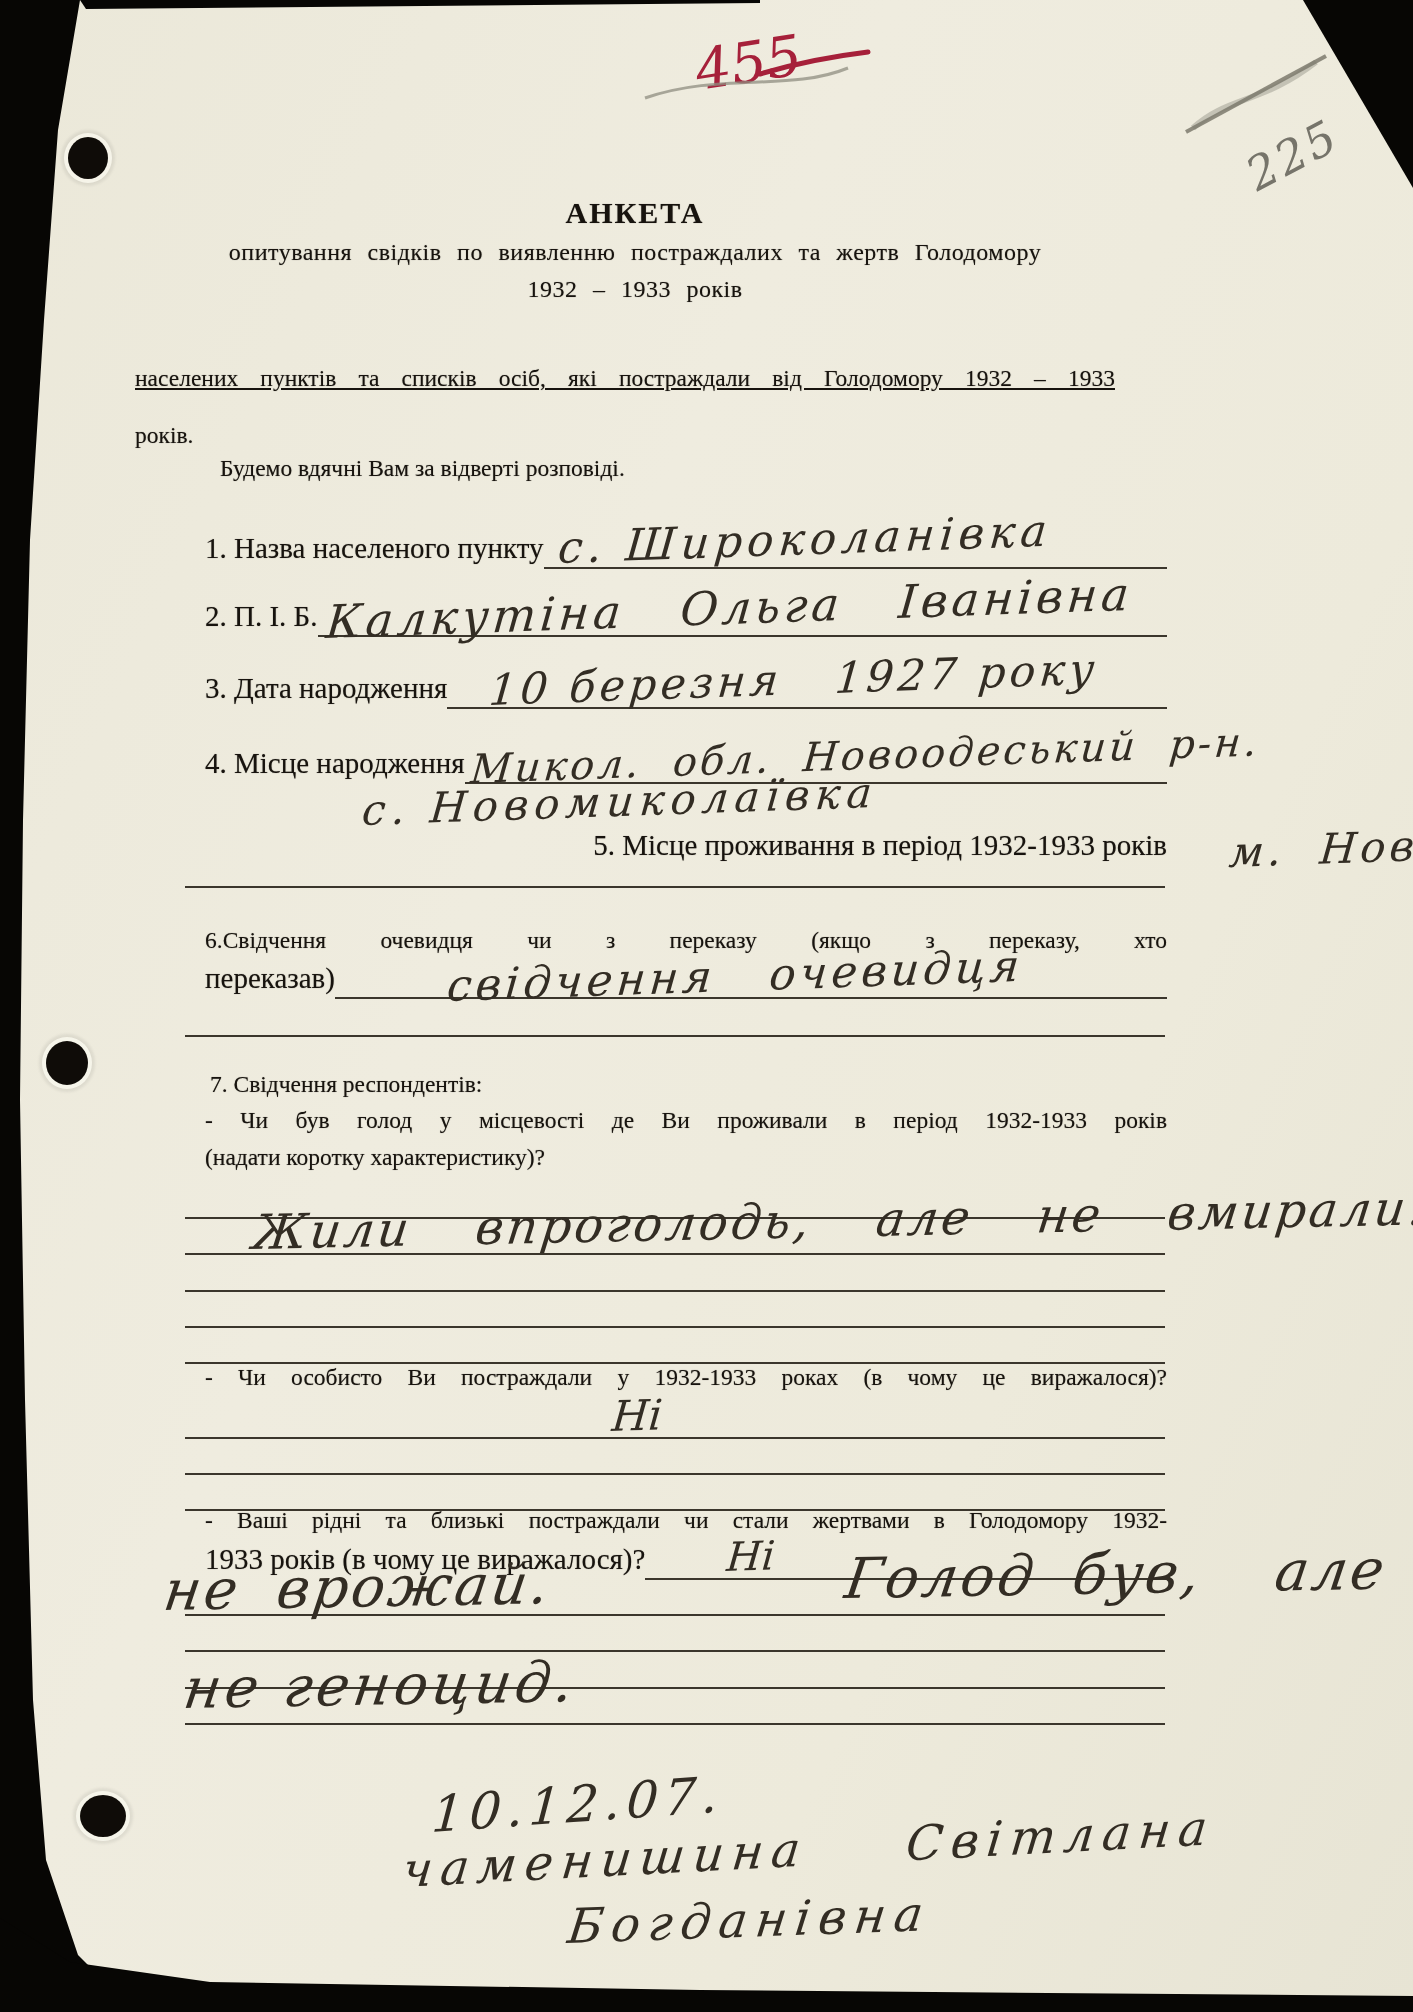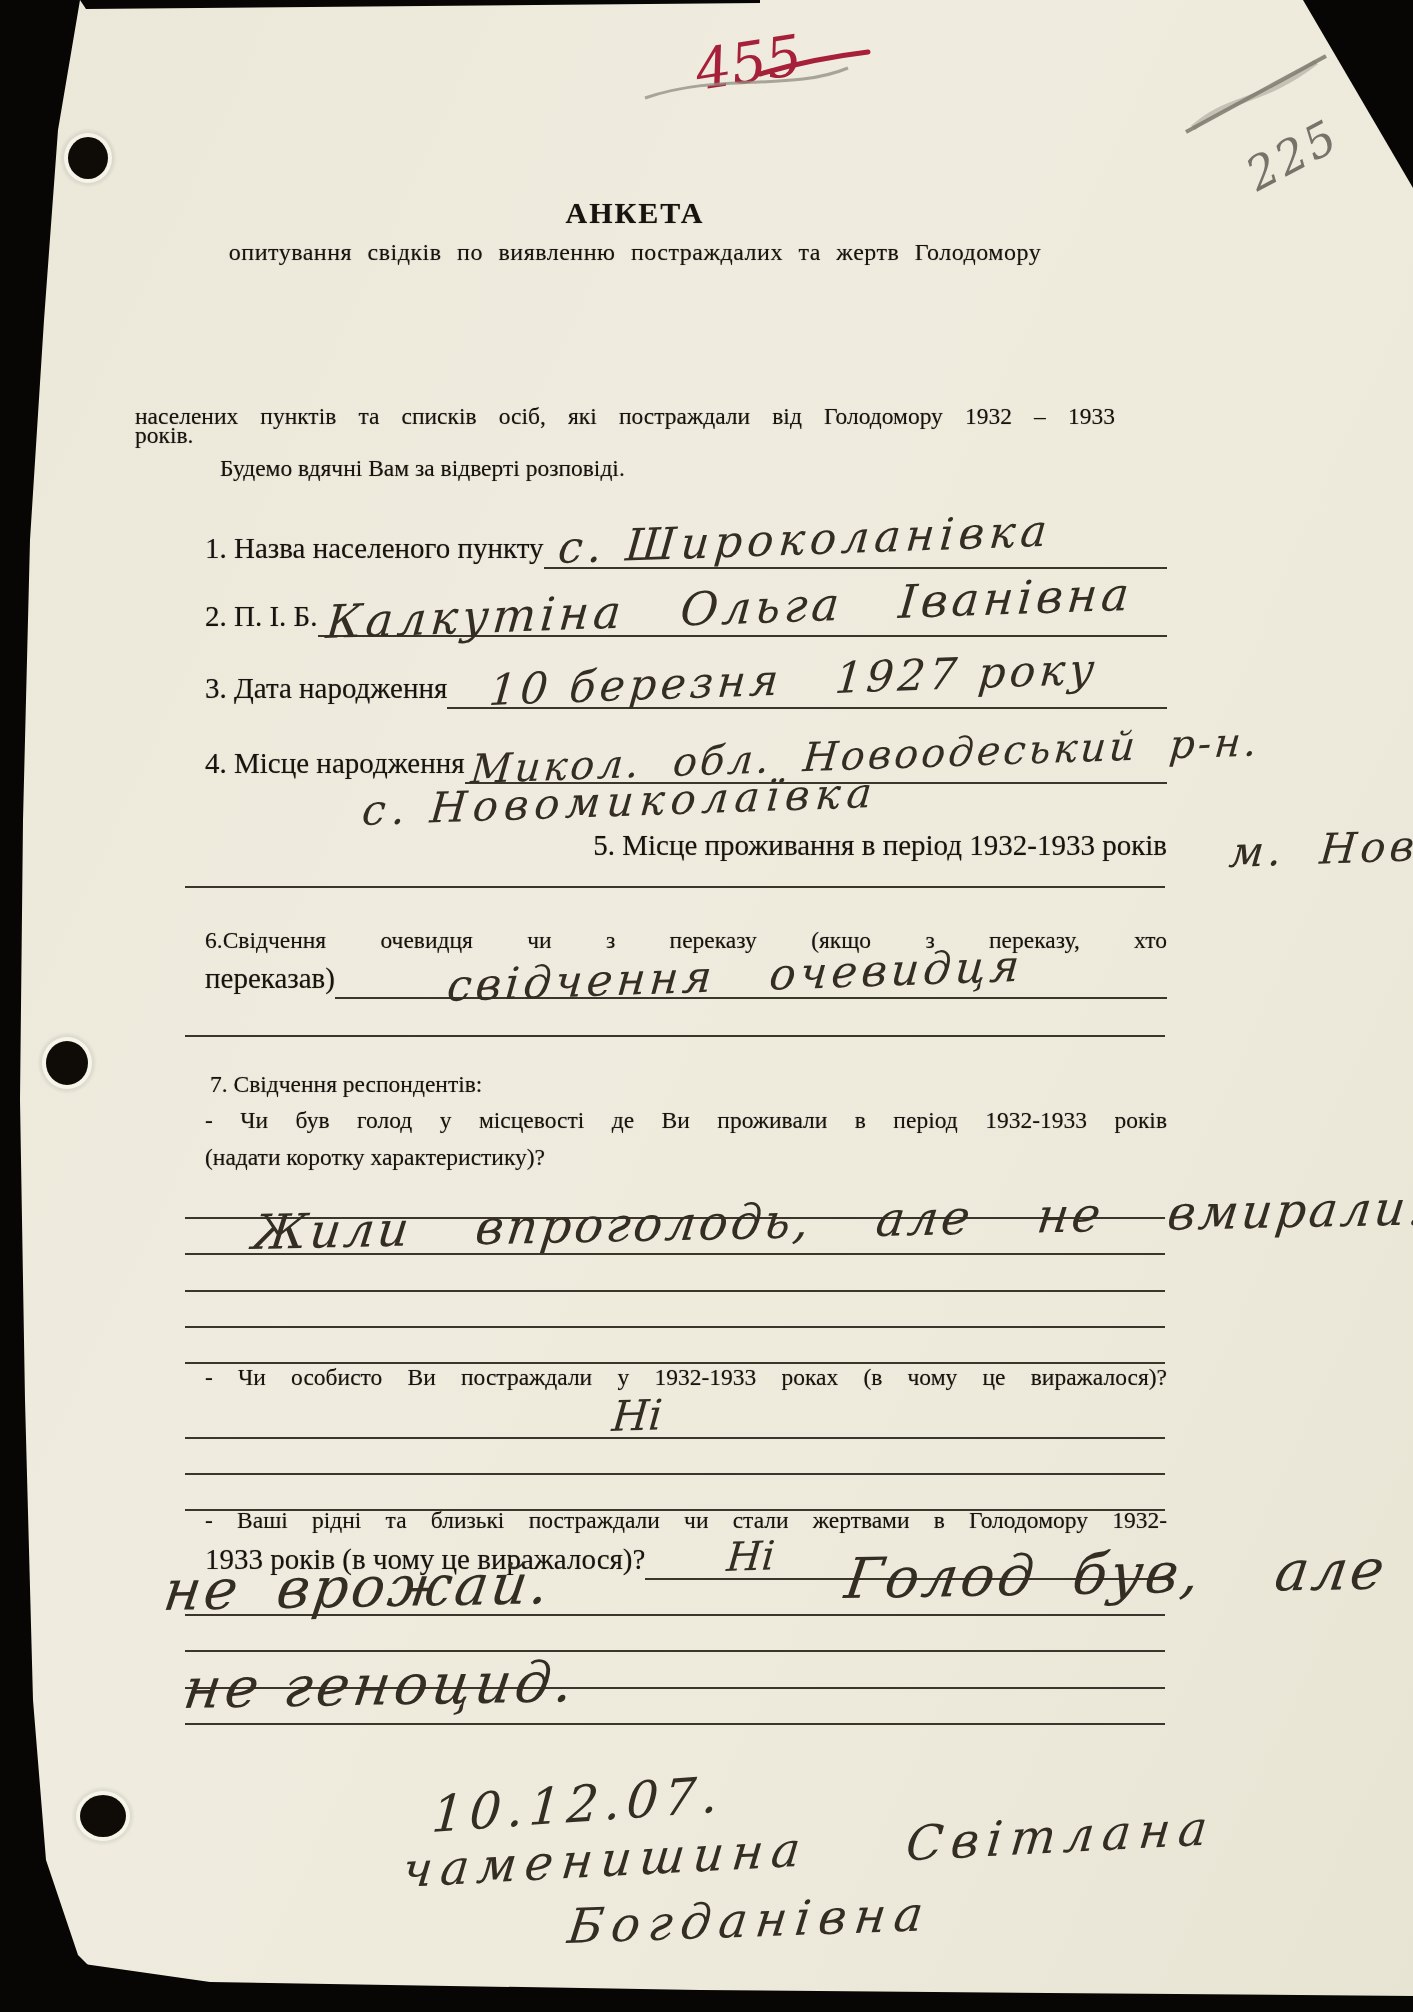--- a/index.html
+++ b/index.html
@@ -57,22 +57,23 @@
 
   <div class="hole" style="left:68px;top:137px;width:40px;height:42px;"></div>
   <div class="hole" style="left:46px;top:1041px;width:42px;height:44px;"></div>
   <div class="hole" style="left:80px;top:1795px;width:46px;height:42px;"></div>
 
   <span class="red-num" style="left:695px;top:30px;font-size:56px;">455</span>
   <span class="pencil-num" style="left:1244px;top:128px;font-size:46px;">225</span>
 
   <div class="typed center sub" style="left:120px;top:237px;width:1030px;">опитування свідків по виявленню постраждалих та жертв Голодомору</div>
   <div class="typed center title" style="left:120px;top:198px;width:1030px;">АНКЕТА</div>
+  <div class="typed center sub" style="left:120px;top:274px;width:1030px;">1932 – 1933 років</div>
 
-  <div class="typed just" style="left:135px;top:401px;width:980px;">населених пунктів та списків осіб, які постраждали від Голодомору 1932 – 1933</div>
+  <div class="typed just" style="left:135px;top:363px;width:980px;text-decoration:underline;">населених пунктів та списків осіб, які постраждали від Голодомору 1932 – 1933</div>
   <div class="typed" style="left:135px;top:420px;">років.</div>
   <div class="typed" style="left:220px;top:453px;">Будемо вдячні Вам за відверті розповіді.</div>
 
   <div class="frow" style="top:525px;">
     <span class="lbl">1. Назва населеного пункту</span>
     <span class="fill">
       <i class="hw" style="left:12px;bottom:-6px;font-size:44px;letter-spacing:5px;">с. Широколанівка</i>
     </span>
   </div>
 

